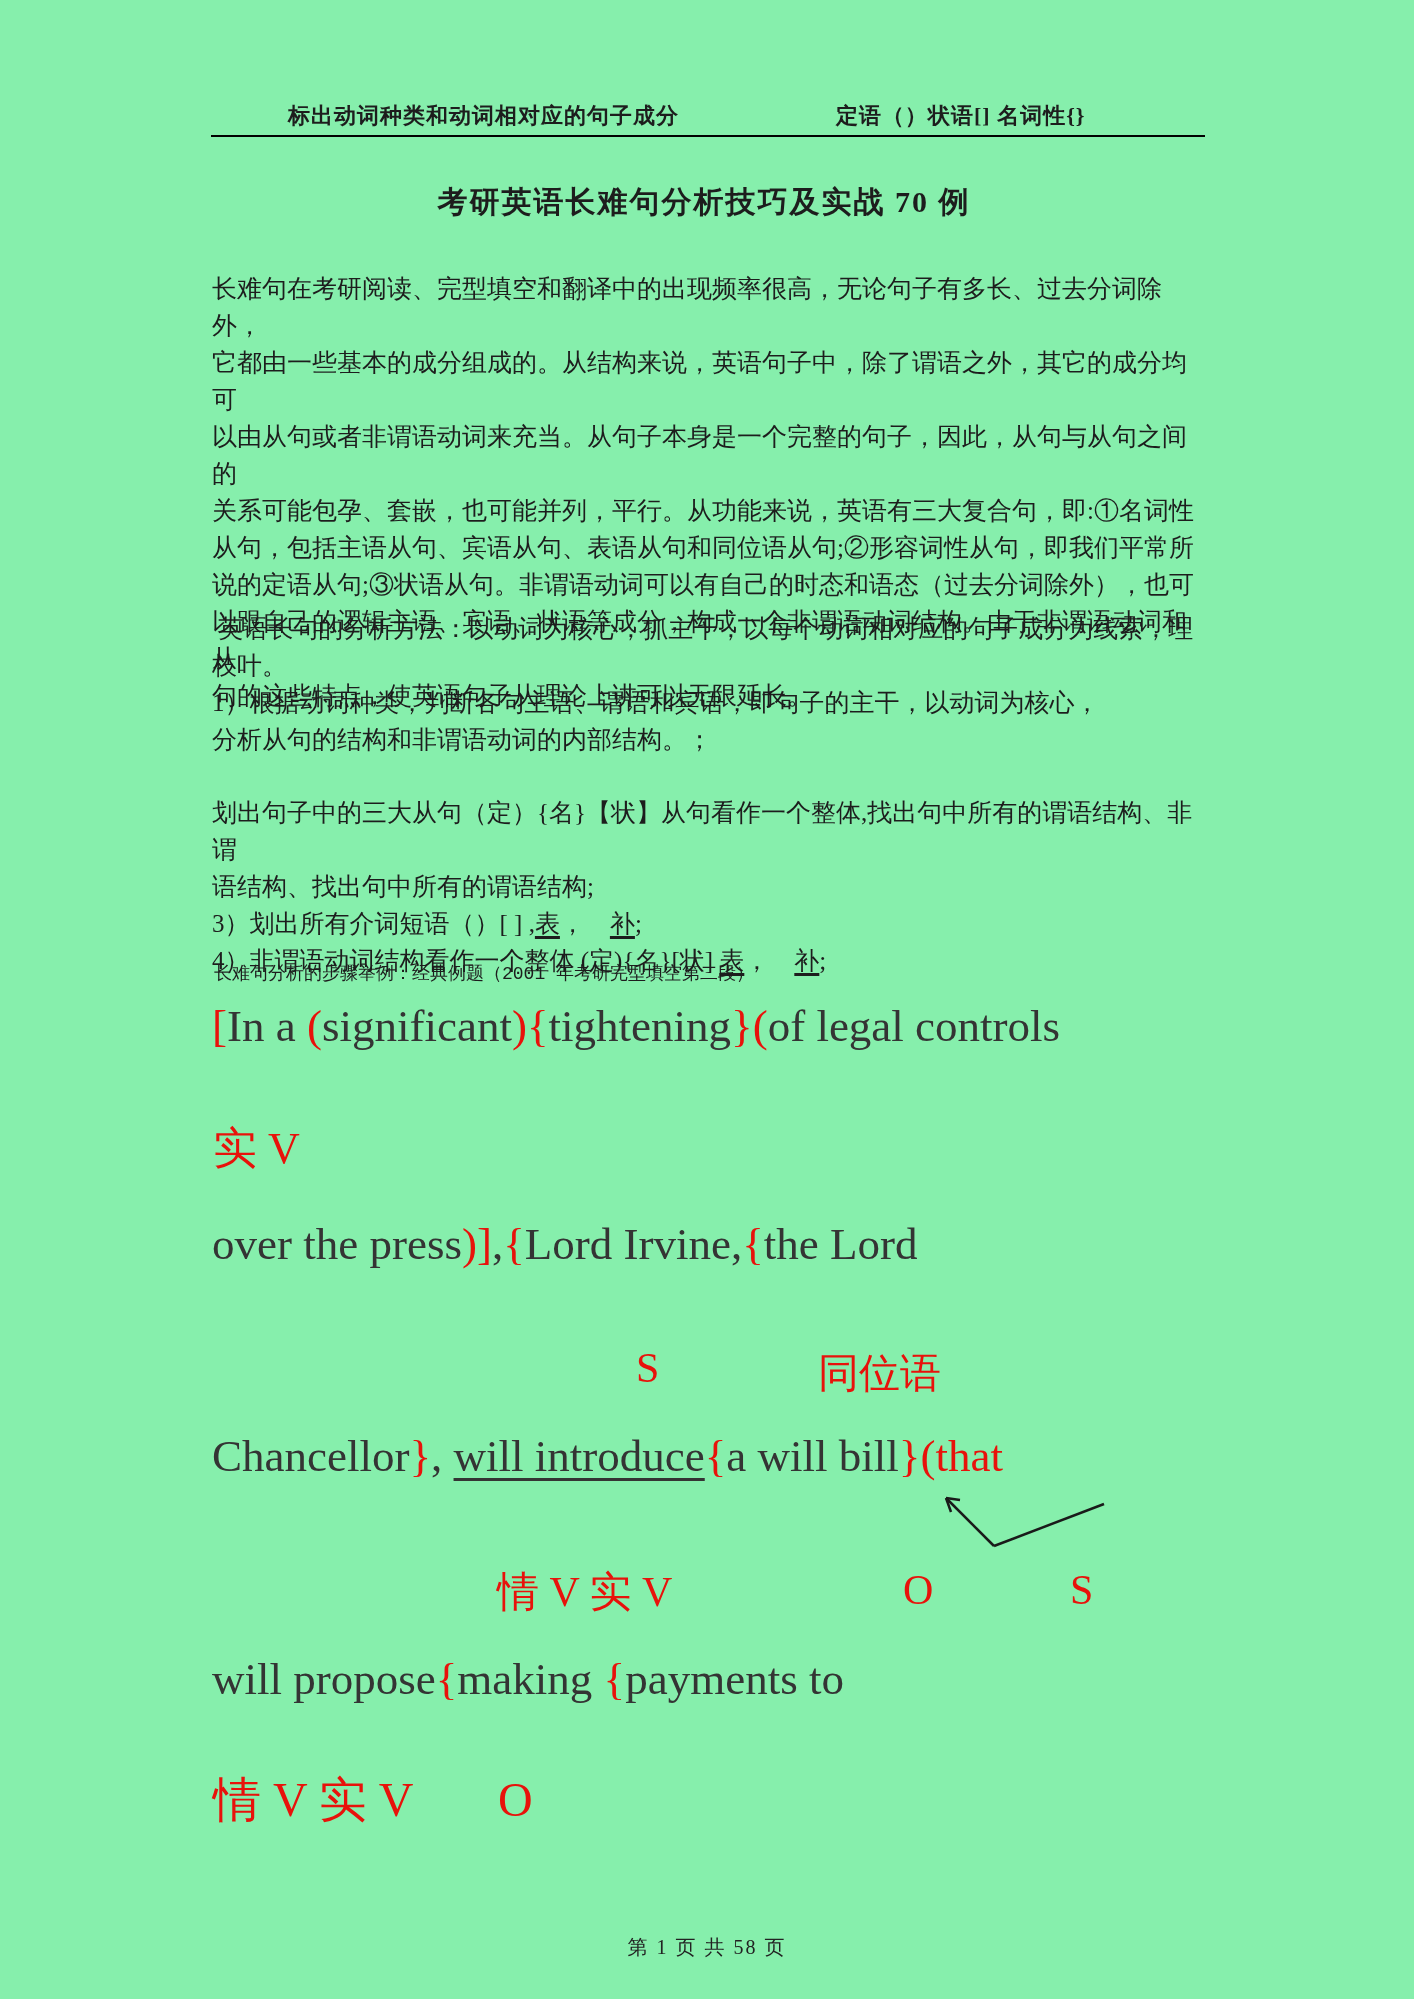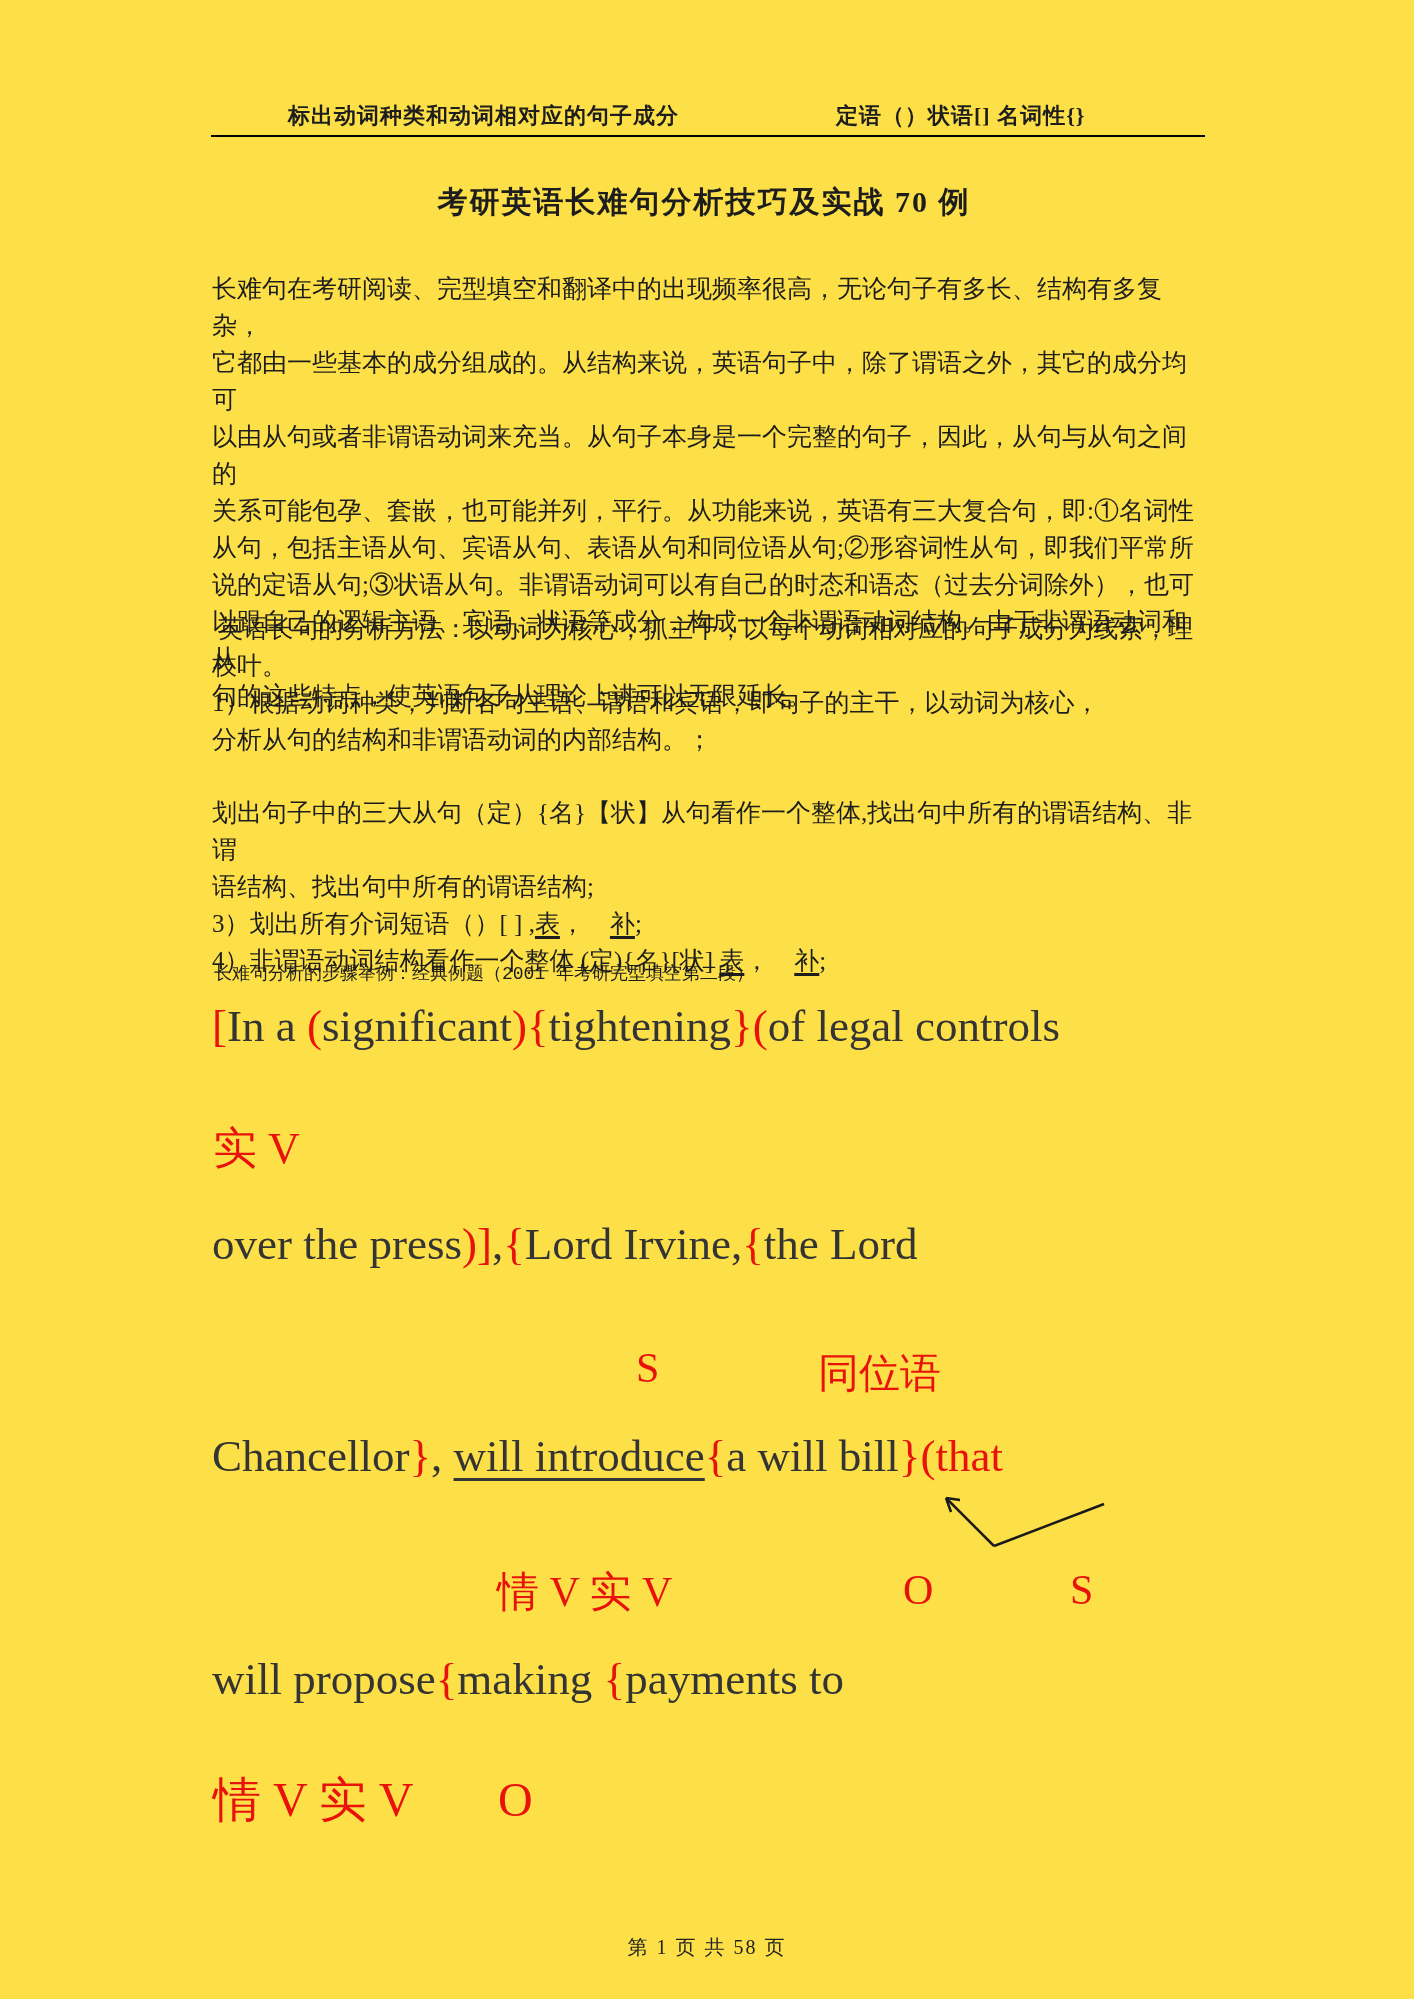--- a/index.html
+++ b/index.html
@@ -1,16 +1,16 @@
 <!DOCTYPE html>
 <html><head>
 <meta charset="utf-8">
 <style>
   html,body{margin:0;padding:0;background:#ffffff;}
-  .page{position:relative;width:1414px;height:1999px;background:#fde047;
+  .page{position:relative;width:1414px;height:1999px;background:#86efac;
         font-family:"Liberation Serif","DejaVu Serif",serif;color:#1d1d1d;overflow:hidden;}
   .abs{position:absolute;}
   .hdr{top:101px;font-size:22px;font-weight:bold;letter-spacing:1px;white-space:nowrap;}
   .hdr-left{left:288px;}
   .hdr-right{left:836px;}
   .rule{left:211px;top:135px;width:994px;height:2px;background:#000;}
   .title{left:212px;top:182px;width:984px;text-align:center;font-size:30px;font-weight:bold;letter-spacing:2px;}
   .block{left:212px;width:992px;font-size:25px;line-height:37px;}
   .bline{white-space:pre-wrap;}
   #intro{top:270px;}
@@ -41,21 +41,21 @@
 
 <div class="page">
 
   <div class="abs hdr hdr-left">标出动词种类和动词相对应的句子成分</div>
   <div class="abs hdr hdr-right">定语（）状语[] 名词性{}</div>
   <div class="abs rule"></div>
 
   <div class="abs title">考研英语长难句分析技巧及实战 70 例</div>
 
   <div class="abs block" id="intro">
-      <div class="bline">长难句在考研阅读、完型填空和翻译中的出现频率很高，无论句子有多长、结构有多复杂，</div>
+      <div class="bline">长难句在考研阅读、完型填空和翻译中的出现频率很高，无论句子有多长、过去分词除外，</div>
       <div class="bline">它都由一些基本的成分组成的。从结构来说，英语句子中，除了谓语之外，其它的成分均可</div>
       <div class="bline">以由从句或者非谓语动词来充当。从句子本身是一个完整的句子，因此，从句与从句之间的</div>
       <div class="bline">关系可能包孕、套嵌，也可能并列，平行。从功能来说，英语有三大复合句，即:①名词性</div>
       <div class="bline">从句，包括主语从句、宾语从句、表语从句和同位语从句;②形容词性从句，即我们平常所</div>
       <div class="bline">说的定语从句;③状语从句。非谓语动词可以有自己的时态和语态（过去分词除外），也可</div>
       <div class="bline">以跟自己的逻辑主语、宾语、状语等成分，构成一个非谓语动词结构。由于非谓语动词和从</div>
       <div class="bline">句的这些特点，使英语句子从理论上讲可以无限延长。</div>
     </div>
   <div class="abs block" id="method">
       <div class="bline"> 英语长句的分析方法：以动词为核心，抓主干，以每个动词相对应的句子成分为线索，理</div>

